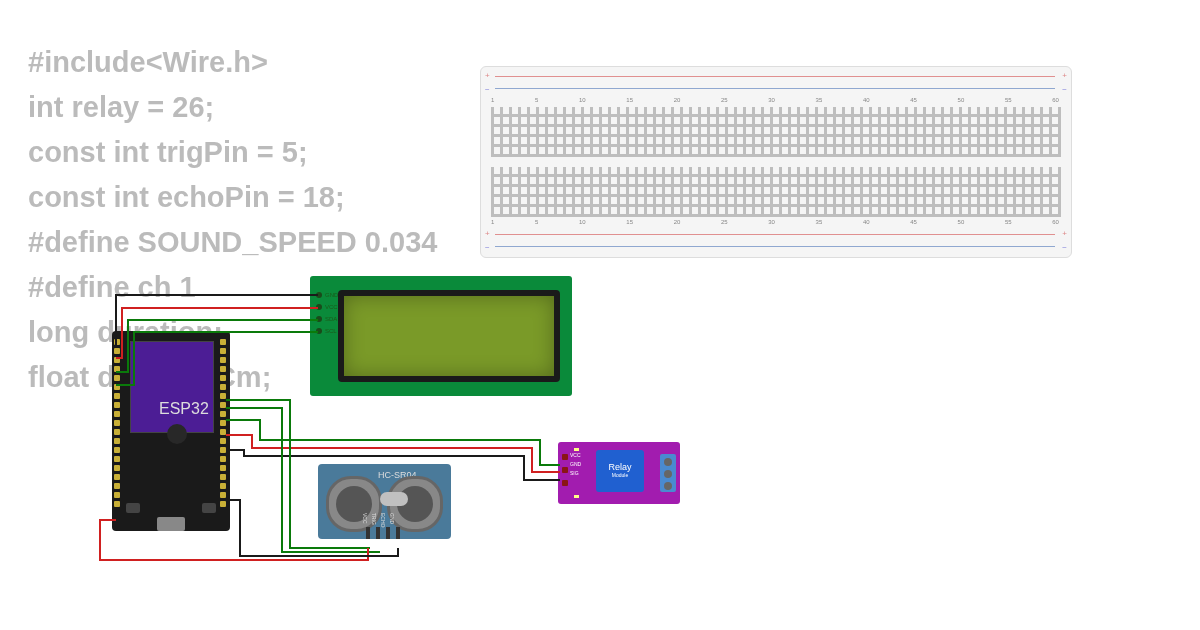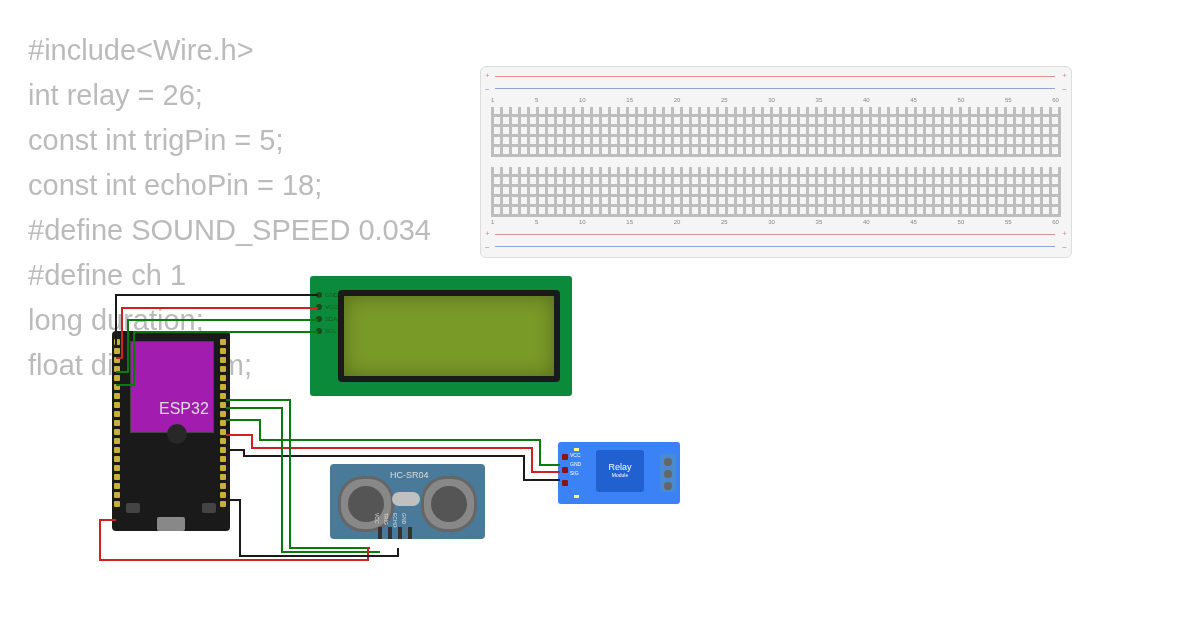--- a/index.html
+++ b/index.html
@@ -1,53 +1,53 @@
 <!DOCTYPE html>
 <html><head>
 <meta charset="utf-8">
 <style>
 body{margin:0;font-family:Helvetica,Arial,sans-serif;background:#fff;width:1200px;height:630px;position:relative;overflow:hidden}
-.code{position:absolute;left:28px;top:28px;color:#bbb;font-size:29px;line-height:1.55;font-weight:400}
+.code{position:absolute;left:28px;top:40px;color:#bbb;font-size:29px;line-height:1.55;font-weight:700}
 .breadboard{position:absolute;left:480px;top:66px;width:590px;height:190px;background:#f5f5f5;border:1px solid #ddd;border-radius:6px}
 .bb-rail{position:absolute;width:570px;height:20px;left:10px}
 .bb-rail .line{position:absolute;height:1px;width:560px;left:4px}
 .bb-rail .red{background:#e09090;top:3px}
 .bb-rail .blue{background:#90a8d0;top:15px}
 .bb-main{position:absolute;width:570px;left:10px}
 .bb-nums{position:absolute;width:568px;left:10px;font-size:6px;color:#888;display:flex;justify-content:space-between}
 .plus{position:absolute;color:#d88;font-size:8px}
 .minus{position:absolute;color:#88d;font-size:8px}
 .esp32{position:absolute;left:112px;top:331px;width:118px;height:200px;background:#1a1a1a;border-radius:4px}
 .esp-pins{position:absolute;width:8px;display:flex;flex-direction:column;gap:3px;top:8px}
 .esp-pins.left{left:2px}
 .esp-pins.right{right:2px}
 .esp-pin{width:6px;height:6px;background:#c9b037;border-radius:1px}
-.esp-shield{position:absolute;left:18px;top:10px;width:82px;height:90px;background:#a21caf;border:1px solid #444}
+.esp-shield{position:absolute;left:18px;top:10px;width:82px;height:90px;background:#4c1d95;border:1px solid #444}
 .esp-label{position:absolute;left:28px;top:58px;color:#ddd;font-size:16px;font-weight:500}
 .esp-chip{position:absolute;left:36px;top:82px;width:20px;height:20px;background:#282828;border-radius:10px}
 .esp-usb{position:absolute;left:45px;bottom:0;width:28px;height:14px;background:#888;border-radius:2px}
 .esp-btn{position:absolute;width:14px;height:10px;background:#444;bottom:18px;border-radius:2px}
 .lcd-board{position:absolute;left:310px;top:276px;width:262px;height:120px;background:#0a8a3a;border-radius:3px}
 .lcd-screen{position:absolute;left:28px;top:14px;right:12px;bottom:14px;background:#7a9a28;border:6px solid #1a1a1a;border-radius:4px;box-shadow:inset 0 0 20px rgba(0,0,0,.3)}
 .lcd-pins{position:absolute;left:6px;top:16px;display:flex;flex-direction:column;gap:6px}
 .lcd-pin{display:flex;align-items:center;gap:3px}
 .lcd-pin-hole{width:6px;height:6px;background:#1a4a1a;border-radius:3px}
 .lcd-pin-lbl{color:#1a5a1a;font-size:6px}
-.hcsr{position:absolute;left:330px;top:464px;width:155px;height:75px;background:#4a7a9a;border-radius:4px}
+.hcsr{position:absolute;left:318px;top:464px;width:133px;height:75px;background:#4a7a9a;border-radius:4px}
 .hcsr-label{position:absolute;left:60px;top:6px;color:#ddd;font-size:9px}
 .hcsr-eye{position:absolute;width:50px;height:50px;background:#888;border-radius:25px;top:12px;border:3px solid #666}
 .hcsr-eye::after{content:"";position:absolute;width:36px;height:36px;background:#555;border-radius:18px;left:7px;top:7px}
 .hcsr-eye.l{left:8px}
 .hcsr-eye.r{right:8px}
 .hcsr-xtal{position:absolute;left:62px;top:28px;width:28px;height:14px;background:#c0c0c0;border-radius:7px}
 .hcsr-pins{position:absolute;left:48px;bottom:0;display:flex;gap:6px}
 .hcsr-pin{width:4px;height:12px;background:#333}
 .hcsr-pinlbl{position:absolute;bottom:12px;left:44px;display:flex;gap:3px}
 .hcsr-pinlbl span{font-size:5px;color:#ddd;writing-mode:vertical-rl}
-.relay{position:absolute;left:558px;top:442px;width:122px;height:62px;background:#3b82f6;border-radius:3px}
+.relay{position:absolute;left:558px;top:442px;width:122px;height:62px;background:#a21caf;border-radius:3px}
 .relay-block{position:absolute;left:38px;top:8px;width:48px;height:42px;background:#2060d0;border-radius:3px}
 .relay-block-lbl{color:#fff;font-size:9px;text-align:center;margin-top:12px}
 .relay-block-sub{color:#fff;font-size:5px;text-align:center}
 .relay-term{position:absolute;right:4px;top:12px;width:16px;height:38px;background:#4a8ad0;border-radius:2px}
 .relay-screws{display:flex;flex-direction:column;gap:4px;padding:4px 0;align-items:center}
 .relay-screw{width:8px;height:8px;background:#666;border-radius:4px}
 .relay-inpins{position:absolute;left:4px;top:12px;display:flex;flex-direction:column;gap:7px}
 .relay-inpin{width:6px;height:6px;background:#8a1515;border-radius:1px}
 .relay-inlbl{position:absolute;left:12px;top:10px;display:flex;flex-direction:column;gap:3px}
 .relay-inlbl span{font-size:5px;color:#fff}

